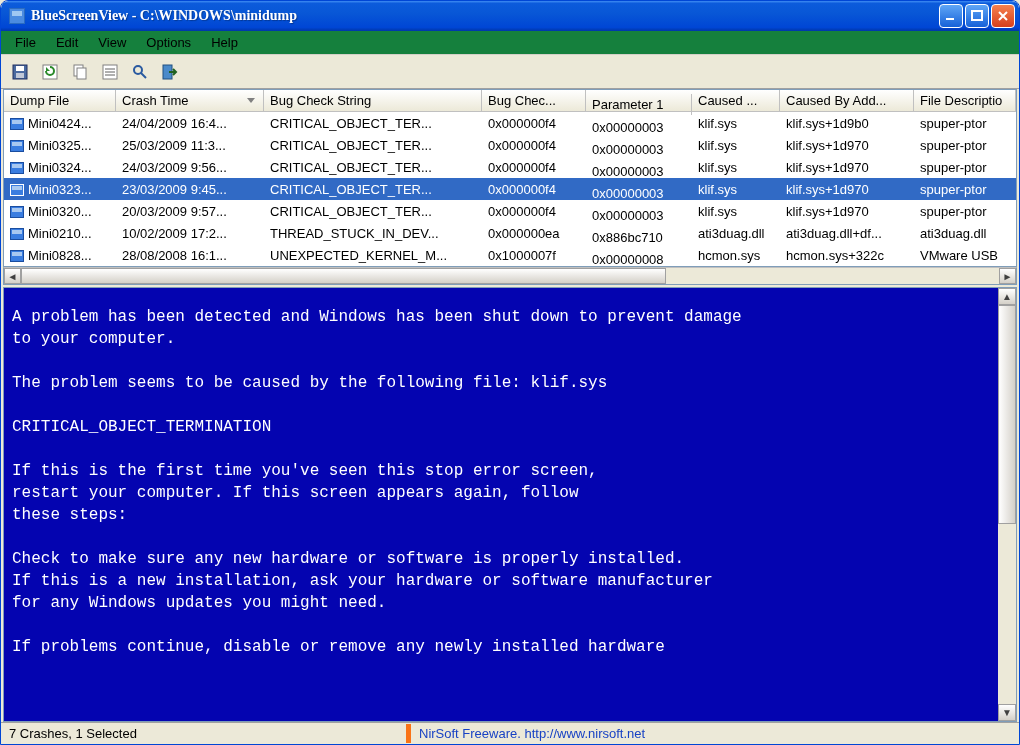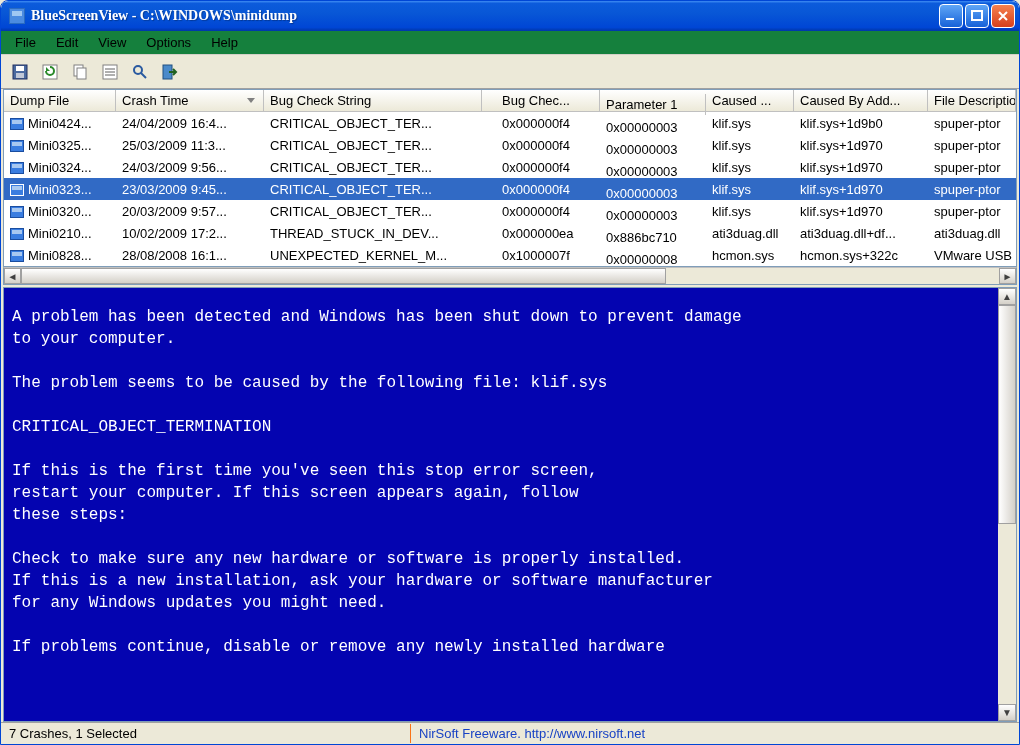--- a/index.html
+++ b/index.html
@@ -153,21 +153,21 @@
     position:absolute;
     left:1px; right:1px; top:1px; height:4px;
     background:#a8c8f0;
   }
   .row.selected .crash-icon { border-color:#fff; }
 
   
   .c0 { width:112px; }
   .c1 { width:148px; }
   .c2 { width:218px; }
-  .c3 { width:104px;margin-left:14px; }
+  .c3 { width:104px; }
   .c4 { width:106px;margin-top:8px; }
   .c5 { width:88px; }
   .c6 { width:134px; }
   .c7 { width:110px; flex:1; }
 
   
   .hscroll {
     height:18px;
     background:#ece9d8;
     border:1px solid #7f9db9;
@@ -233,21 +233,21 @@
   .statusbar {
     height:22px;
     background:#ece9d8;
     border-top:1px solid #a0a0a0;
     display:flex; align-items:center;
     font-size:13px;
   }
   .statusbar .panel1 {
     width:410px;
     padding:2px 8px;
-    border-right:1px solid #f97316;
+    border-right:5px solid #f97316;
   }
   .statusbar .panel2 {
     flex:1;
     padding:2px 8px;
     color:#1842c4;
   }
 </style>
 </head>
 <body>
 

